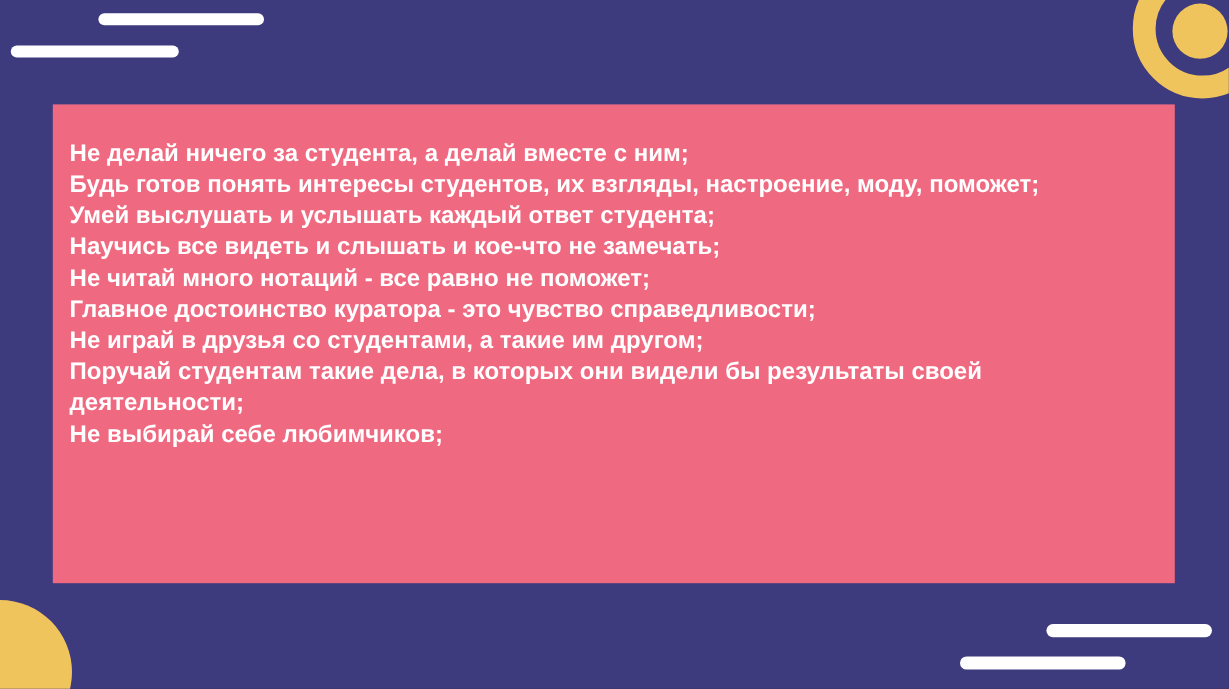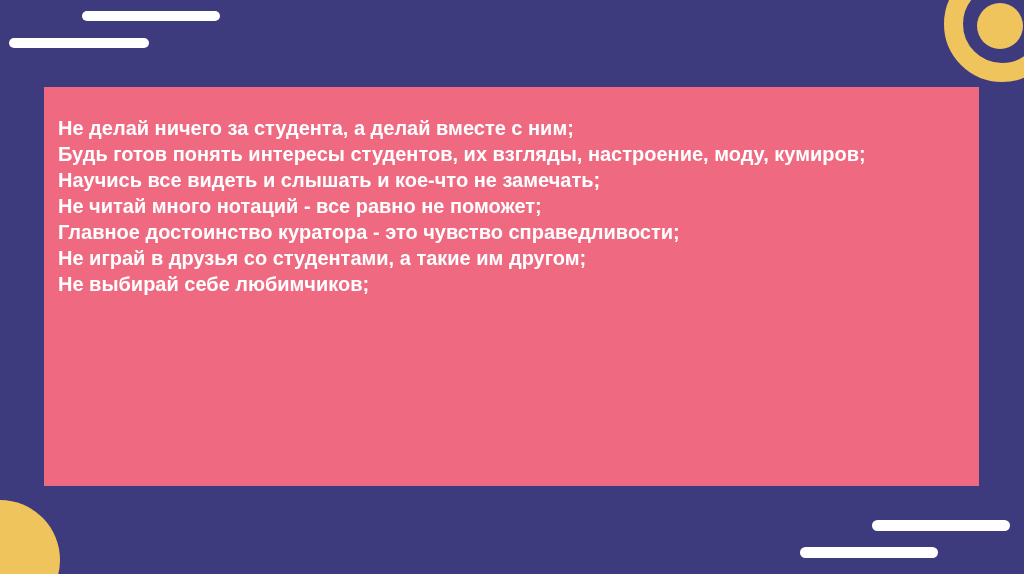--- a/index.html
+++ b/index.html
@@ -85,22 +85,24 @@
   <div class="ring-tr"></div>
   <div class="dot-tr"></div>
   <div class="dot-bl"></div>
 
   <div class="pill pill-br-1"></div>
   <div class="pill pill-br-2"></div>
 
   <div class="card">
     <div class="text-block">
       <p>Не делай ничего за студента, а делай вместе с ним;</p>
-      <p>Будь готов понять интересы студентов, их взгляды, настроение, моду, кумиров;</p>
+      <p>Будь готов понять интересы студентов, их взгляды, настроение, моду, поможет;</p>
+      <p>Умей выслушать и услышать каждый ответ студента;</p>
       <p>Научись все видеть и слышать и кое-что не замечать;</p>
       <p>Не читай много нотаций - все равно не поможет;</p>
       <p>Главное достоинство куратора - это чувство справедливости;</p>
       <p>Не играй в друзья со студентами, а такие им другом;</p>
+      <p>Поручай студентам такие дела, в которых они видели бы результаты своей деятельности;</p>
       <p>Не выбирай себе любимчиков;</p>
     </div>
   </div>
 
 </div>
 
 </body></html>

